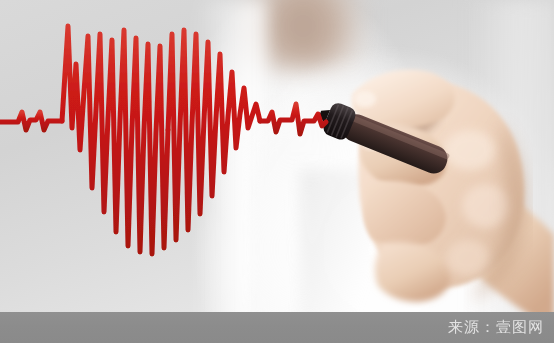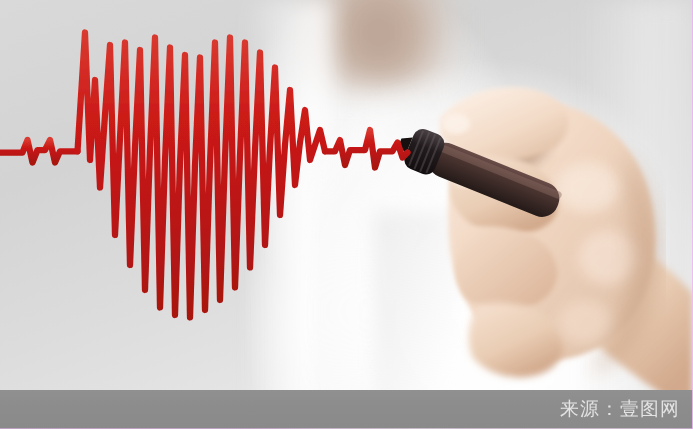--- a/index.html
+++ b/index.html
@@ -6,21 +6,21 @@
     margin: 0;
     padding: 0;
     background: #ffffff;
   }
   #stage {
     position: relative;
     width: 554px;
     height: 343px;
     overflow: hidden;
     font-family: "Liberation Sans", sans-serif;
-    background: #d946ef;
+    background: #84cc16;
   }
 
   
   .photo-bg {
     position: absolute;
     inset: 0;
     background:
       
       radial-gradient(ellipse 190px 230px at 330px 250px, rgba(255,255,255,0.98) 0%, rgba(255,255,255,0.92) 40%, rgba(255,255,255,0.0) 72%),
       radial-gradient(ellipse 150px 170px at 300px 120px, rgba(255,255,255,0.95) 0%, rgba(253,253,253,0.65) 45%, rgba(255,255,255,0) 78%),

